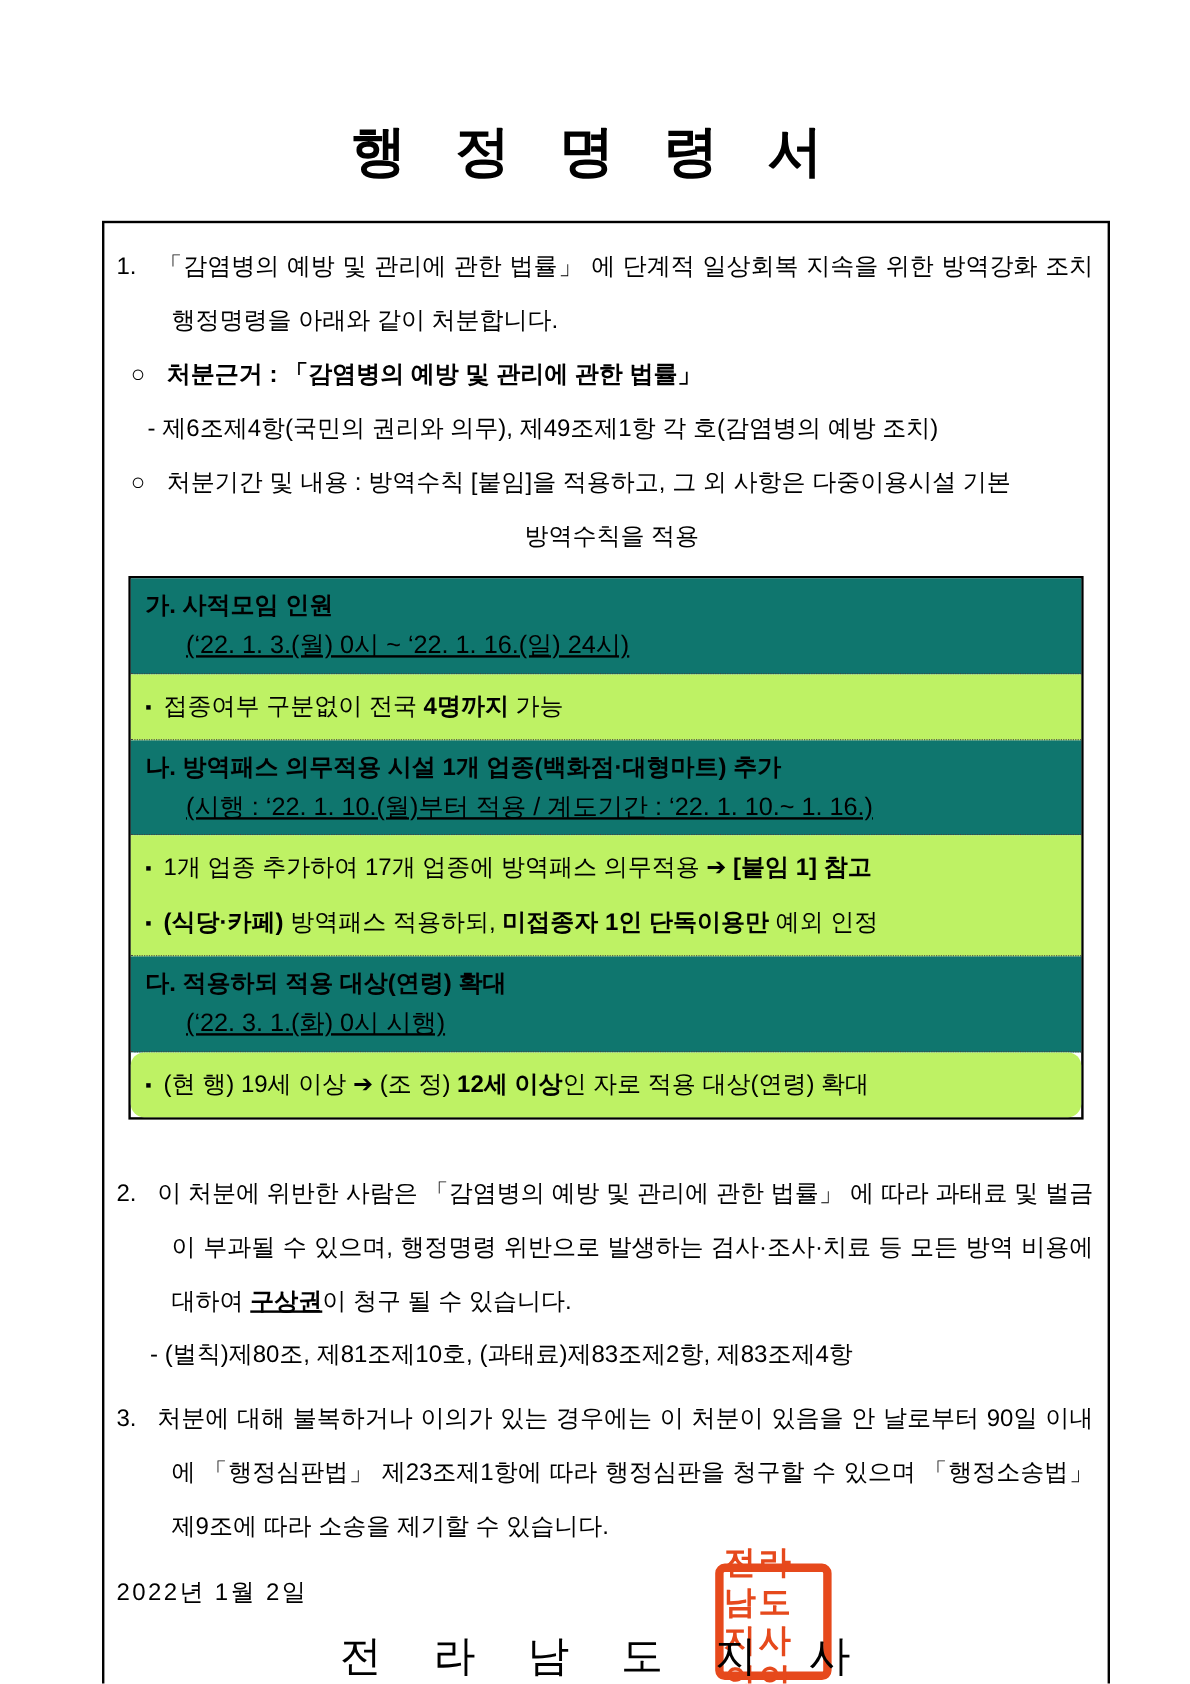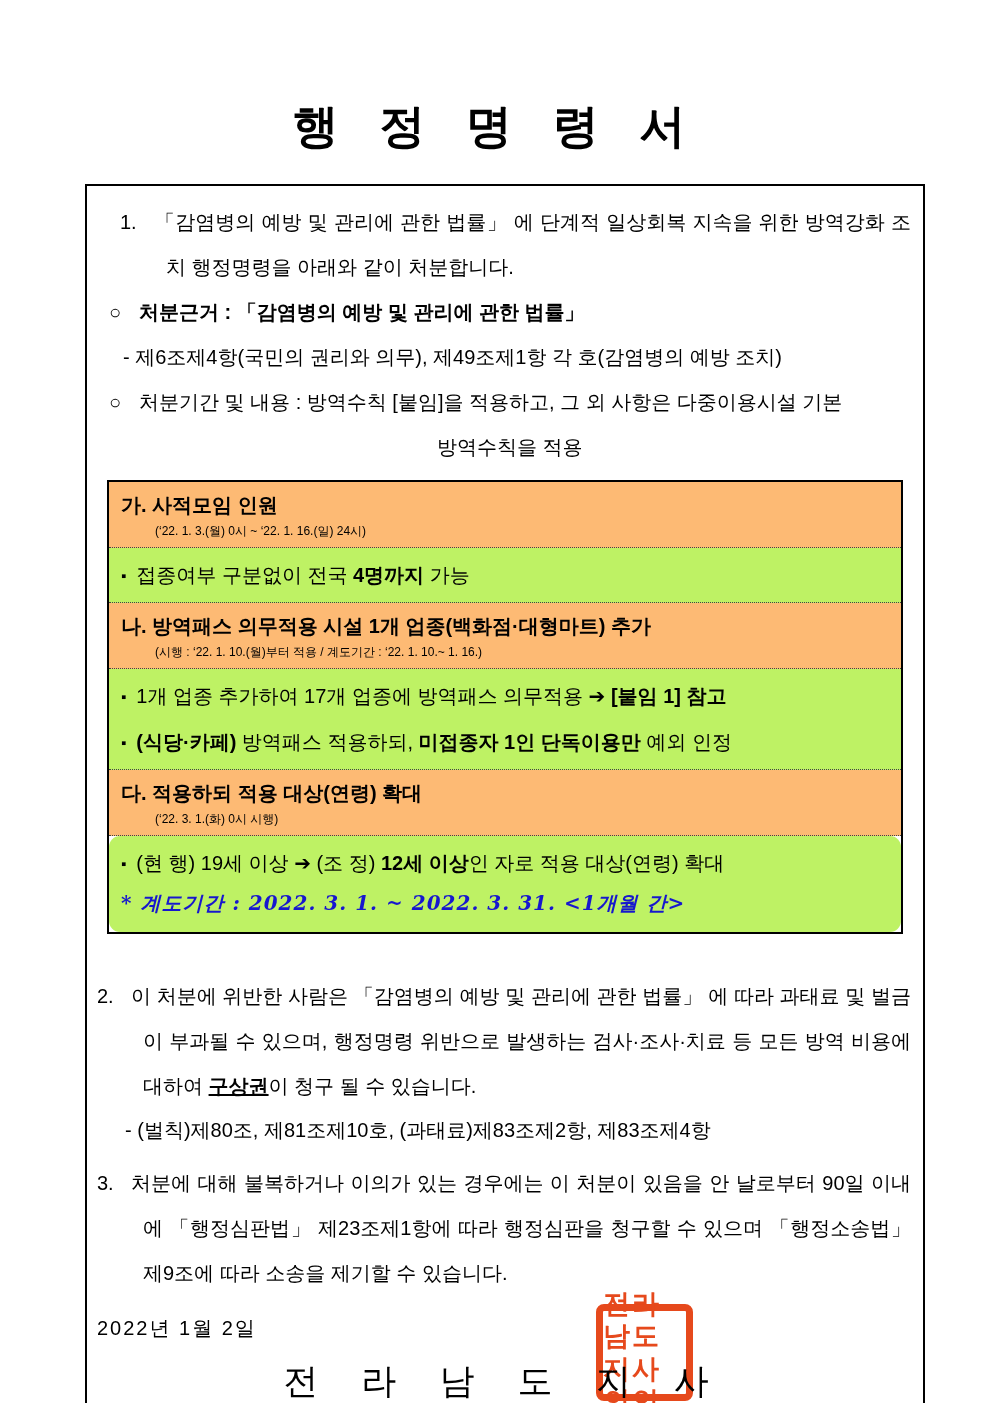--- a/index.html
+++ b/index.html
@@ -22,40 +22,40 @@
   }
   .outer-box {
     margin: 26px 0 0 85px;
     width: 840px;
     min-height: 1128px;
     border: 2px solid #000;
     padding: 14px 12px 10px 10px;
     font-size: 20px;
   }
   .para { line-height: 2.25; text-align: justify; }
-  .p1 { padding-left: 46px; text-indent: -46px; margin-left: 23px; }
+  .p1 { padding-left: 46px; text-indent: -46px; }
   .num { display: inline-block; width: 34px; text-indent: 0; }
   .marker-line { padding-left: 12px; line-height: 2.25; text-align: justify; }
   .marker { display: inline-block; width: 30px; }
   .bold { font-weight: bold; }
   .dash-line { padding-left: 26px; line-height: 2.25; }
   .cont-line { padding-left: 340px; line-height: 2.25; }
 
   .rule-table {
     margin: 10px 8px 0 10px;
     border: 2px solid #000;
     font-size: 20px;
   }
   .sec-header {
-    background: #fdba74;
+    background: #0f766e;
     border-bottom: 1px dotted #444;
     padding: 9px 12px 7px 12px;
   }
   .sec-header .h-title { font-weight: bold; line-height: 1.45; }
-  .sec-header .h-sub { font-size: 12px; padding-left: 34px; line-height: 1.5; margin-top: 2px; }
+  .sec-header .h-sub { font-size: 21px; padding-left: 34px; line-height: 1.5; margin-top: 2px; text-decoration: underline; }
   .sec-body { background: #bef264; border-bottom: 1px dotted #444; padding: 4px 6px; }
   .sec-body.last { border-bottom: none; border-radius: 11px; }
   .t-line { padding: 8px 2px; line-height: 1.5; }
   .t-bullet { display: inline-block; margin: 0 10px 0 4px; font-size: 15px; vertical-align: 1px; }
   .note-line {
     color: #1717CE;
     font-weight: bold;
     font-style: italic;
     font-family: "DejaVu Serif", serif;
     padding: 2px 2px 10px 6px;
@@ -137,21 +137,20 @@
         <div class="t-line"><span class="t-bullet">▪</span><span>1개 업종 추가하여 17개 업종에 방역패스 의무적용 </span><span class="bold">➔ [붙임 1] 참고</span></div>
         <div class="t-line"><span class="t-bullet">▪</span><span class="bold">(식당·카페)</span><span> 방역패스 적용하되, </span><span class="bold">미접종자 1인 단독이용만</span><span> 예외 인정</span></div>
       </div>
 
       <div class="sec-header">
         <div class="h-title">다. 적용하되 적용 대상(연령) 확대</div>
         <div class="h-sub">(‘22. 3. 1.(화) 0시 시행)</div>
       </div>
       <div class="sec-body last">
         <div class="t-line"><span class="t-bullet">▪</span><span>(현 행) 19세 이상 </span><span class="bold">➔</span><span> (조 정) </span><span class="bold">12세 이상</span><span>인 자로 적용 대상(연령) 확대</span></div>
-        <div class="note-line">* 계도기간 : 2022. 3. 1. ~ 2022. 3. 31. &lt;1개월 간&gt;</div>
       </div>
 
     </div>
 
     <p class="para p2"><span class="num">2.</span><span>이 처분에 위반한 사람은 「감염병의 예방 및 관리에 관한 법률」 에 따라 과태료 및 벌금이 부과될 수 있으며, 행정명령 위반으로 발생하는 검사·조사·치료 등 모든 방역 비용에 대하여 </span><span class="b-u">구상권</span><span>이 청구 될 수 있습니다.</span></p>
     <p class="sub-dash">- (벌칙)제80조, 제81조제10호, (과태료)제83조제2항, 제83조제4항</p>
 
     <p class="para p3"><span class="num">3.</span><span>처분에 대해 불복하거나 이의가 있는 경우에는 이 처분이 있음을 안 날로부터 90일 이내에 「행정심판법」 제23조제1항에 따라 행정심판을 청구할 수 있으며 「행정소송법」 제9조에 따라 소송을 제기할 수 있습니다.</span></p>
 
     <div class="closing">

